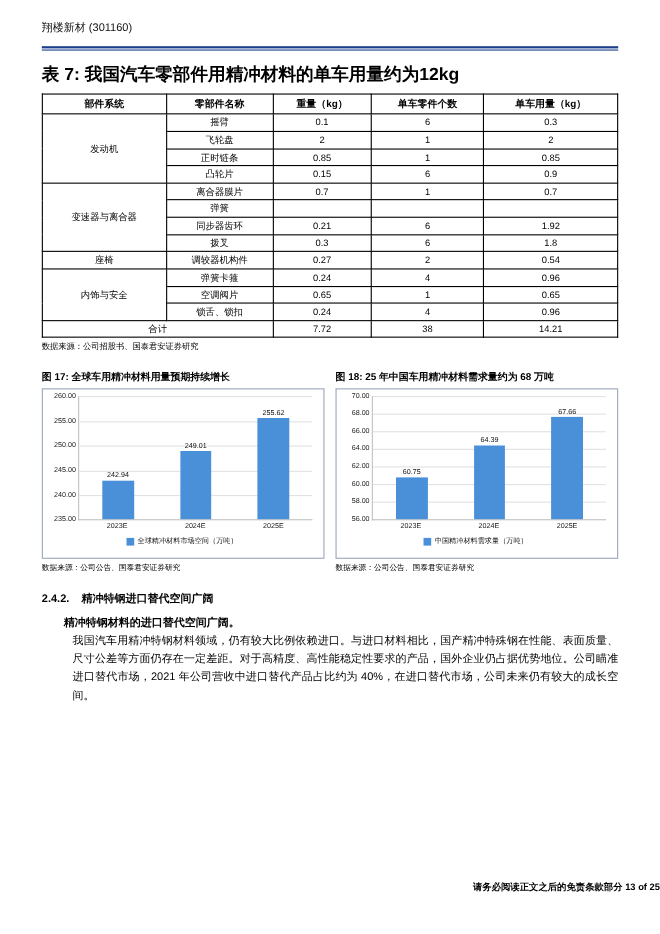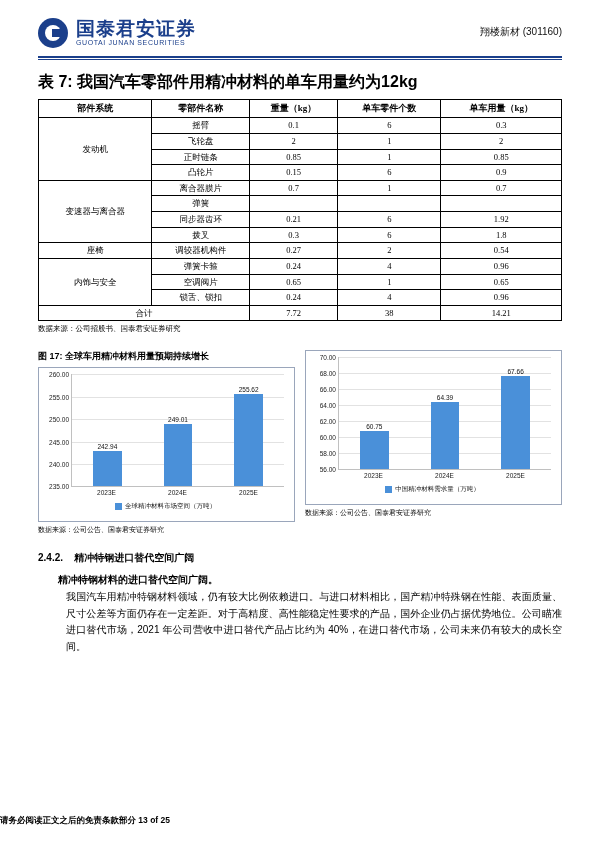--- a/index.html
+++ b/index.html
@@ -96,21 +96,20 @@
     font-size: 16px;
     font-weight: bold;
     margin: 12px 0 6px 0;
     color: #000;
   }
   
   table.parts {
     width: 100%;
     border-collapse: collapse;
     font-size: 8.5px;
-    font-family: Liberation Serif, serif;
   }
   table.parts th, table.parts td {
     border: 1px solid #000;
     text-align: center;
     padding: 2px 1px;
     line-height: 1.25;
   }
   table.parts th {
     font-weight: bold;
     font-size: 9px;
@@ -245,39 +244,32 @@
     line-height: 1.65;
     text-align: justify;
     margin-top: 2px;
     margin-left: 28px;
   }
   
   .footer {
     position: absolute;
     left: 0;
     right: 0;
-    bottom: 22px;
-    text-align: left;
+    bottom: 36px;
+    text-align: right;
     font-size: 8.5px;
     font-weight: bold;
   }
 </style>
 </head>
 <body>
 
 <div class="page">
 
   <div class="header">
-    <div class="brand">
-      <div class="brand-mark"></div>
-      <div>
-        <div class="brand-text-cn">国泰君安证券</div>
-        <div class="brand-text-en">GUOTAI JUNAN SECURITIES</div>
-      </div>
-    </div>
     <div class="header-right">翔楼新材 (301160)</div>
   </div>
   <div class="header-rule"></div>
   <div class="header-rule2"></div>
 
   <div class="table-caption">表 7: 我国汽车零部件用精冲材料的单车用量约为12kg</div>
 
   <table class="parts">
     <thead>
       <tr>
@@ -418,20 +410,21 @@
         </div>
         <div class="legend">
           <span class="legend-swatch"></span>
           <span>全球精冲材料市场空间（万吨）</span>
         </div>
       </div>
       <div class="fig-src">数据来源：公司公告、国泰君安证券研究</div>
     </div>
 
     <div class="fig">
+      <div class="fig-title">图 18: 25 年中国车用精冲材料需求量约为 68 万吨</div>
       <div class="fig-box">
         <div class="plot">
           <div class="gridline" style="top:0%"></div>
           <div class="gridline" style="top:14.28%"></div>
           <div class="gridline" style="top:28.57%"></div>
           <div class="gridline" style="top:42.85%"></div>
           <div class="gridline" style="top:57.14%"></div>
           <div class="gridline" style="top:71.42%"></div>
           <div class="gridline" style="top:85.71%"></div>
           <div class="ytick" style="top:0%">70.00</div>

